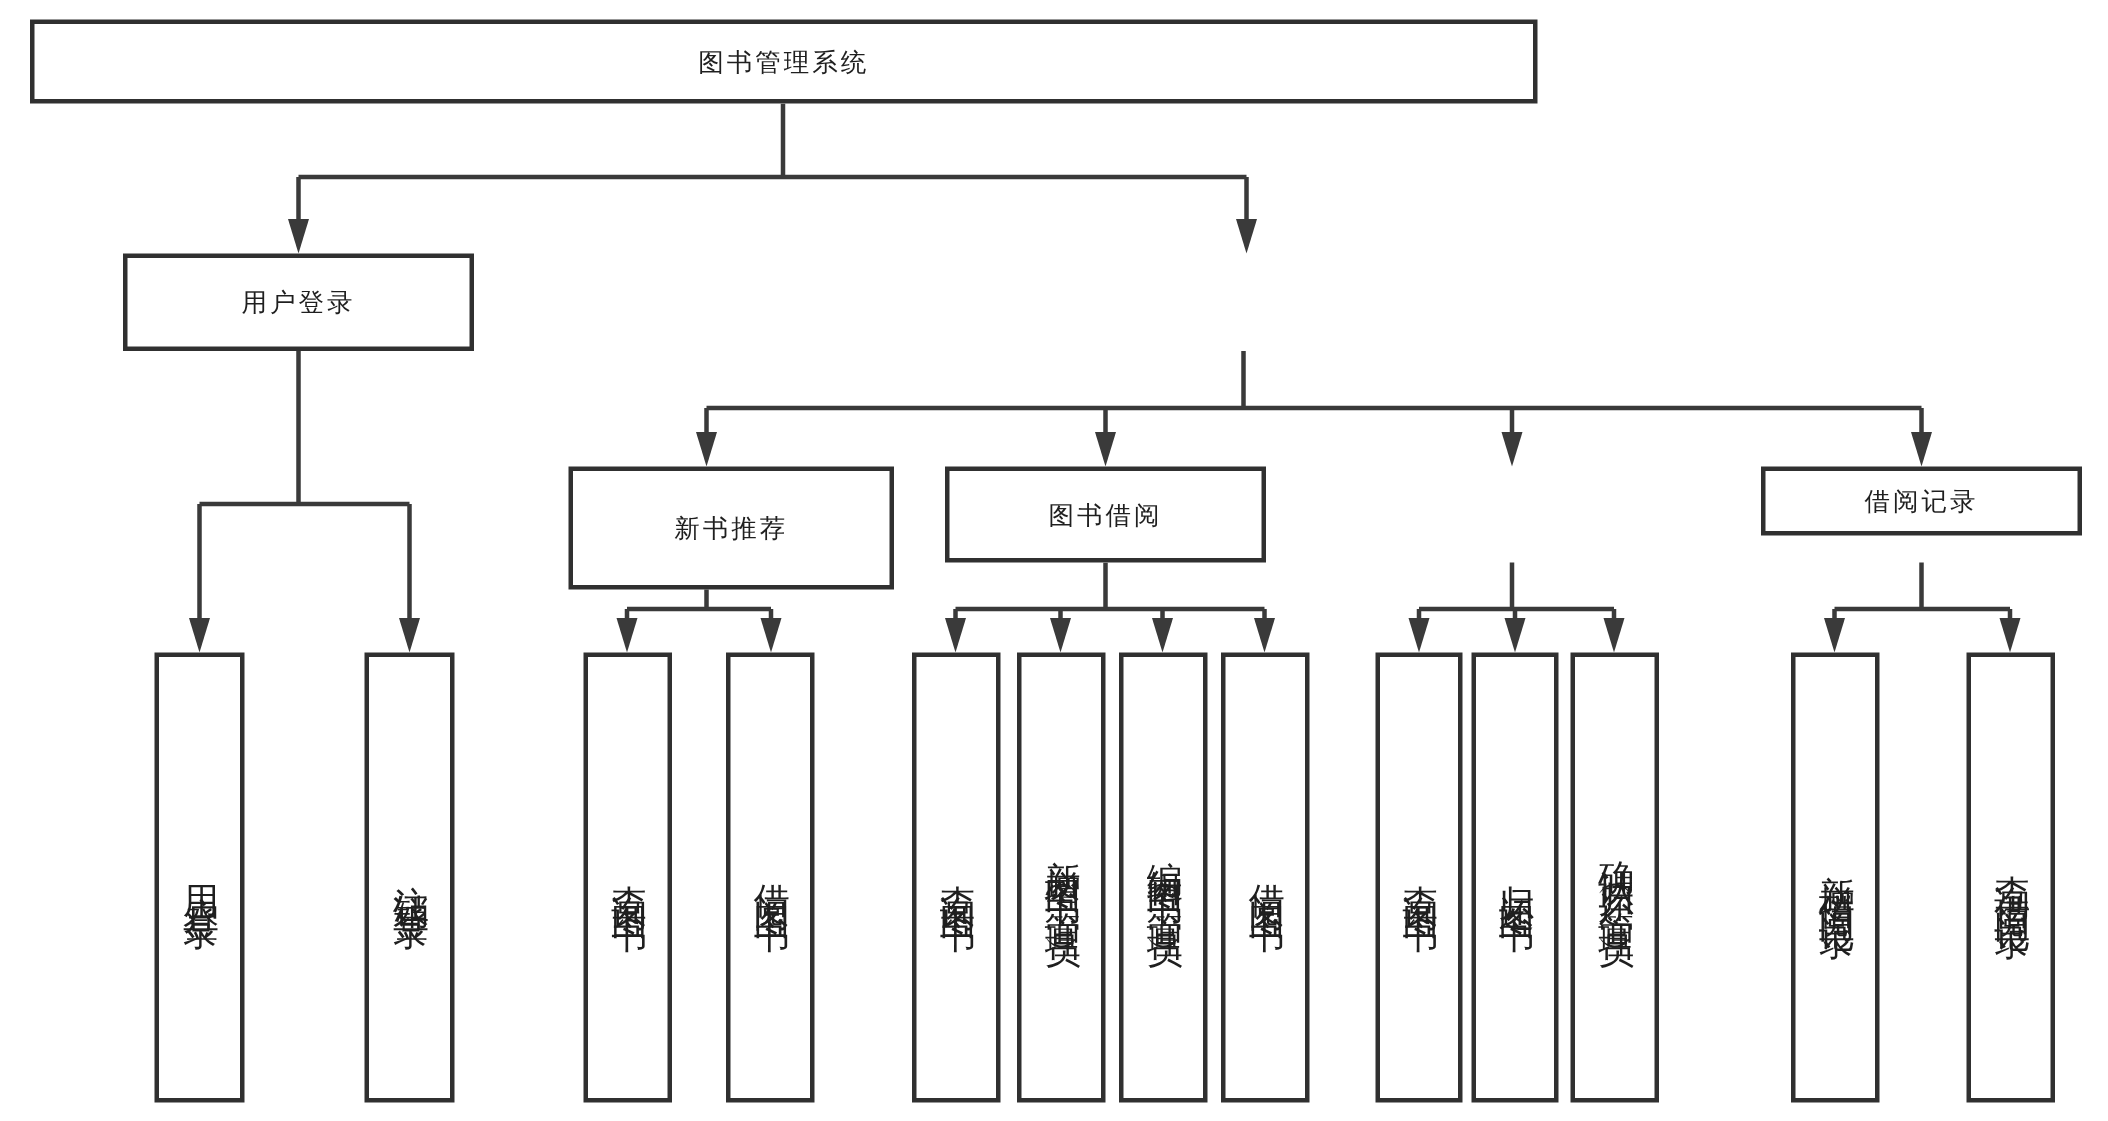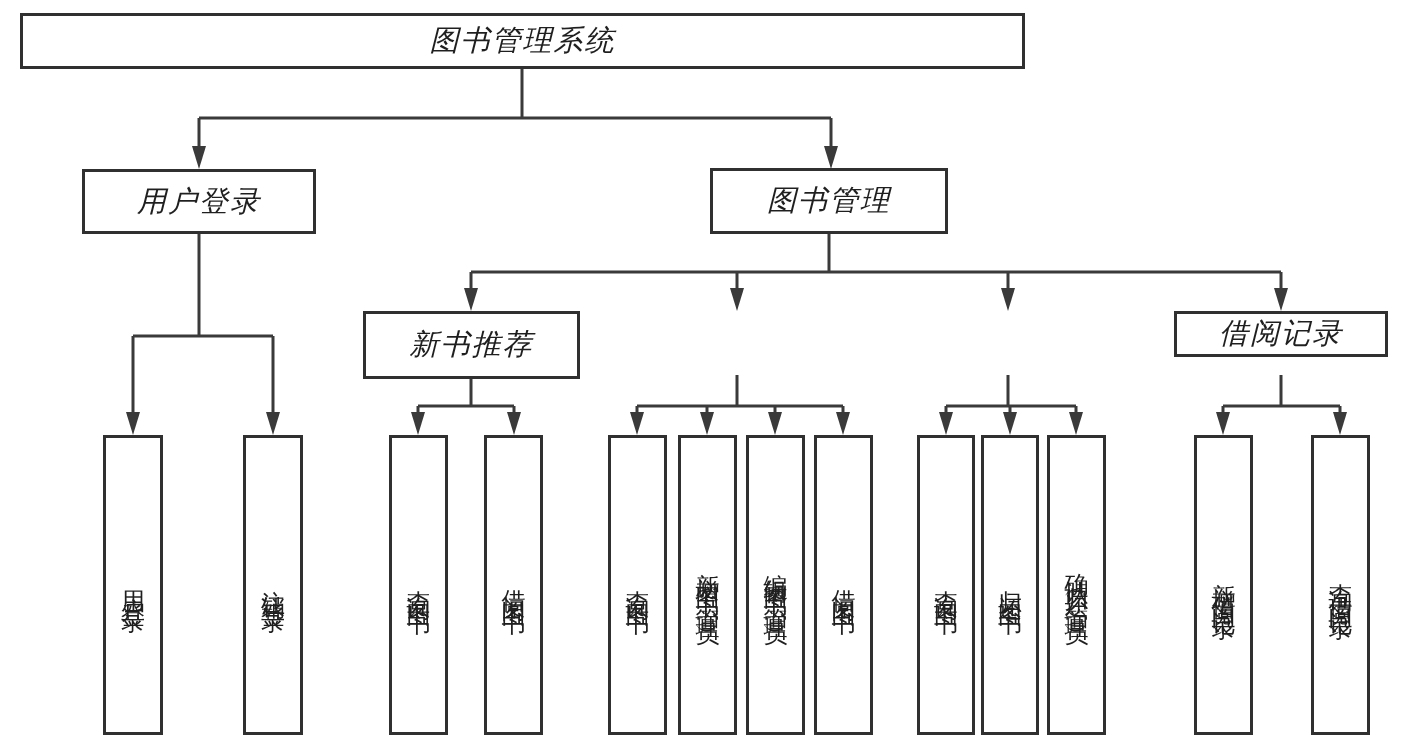--- a/index.html
+++ b/index.html
@@ -41,25 +41,24 @@
   .box {
     position: absolute;
     box-sizing: border-box;
     border: 3px solid var(--border-color);
     background: #ffffff;
     display: flex;
     align-items: center;
     justify-content: center;
   }
   .hbox span {
-    font-size: 29px;
+    font-size: 17px;
     letter-spacing: 2px;
     color: var(--text-color);
     white-space: nowrap;
-    font-style: italic;
   }
   .vbox span {
     writing-mode: vertical-rl;
     text-orientation: mixed;
     font-size: 24px;
     letter-spacing: 7px;
     line-height: 1;
     color: var(--text-color);
   }
   .watermark {
@@ -114,26 +113,26 @@
     <polygon points="1333,412 1347,412 1340,435"></polygon>
   </svg>
 
   <div class="box hbox" style="left:20px; top:13px; width:1005px; height:56px;">
     <span>图书管理系统</span>
   </div>
 
   <div class="box hbox" style="left:82px; top:169px; width:234px; height:65px;">
     <span>用户登录</span>
   </div>
-  <div class="box hbox" style="left:710px; top:168px; width:238px; height:66px;">
-    <span>图书管理</span>
+
+  <div class="box hbox" style="left:379px; top:311px; width:217px; height:82px;">
+    <span>新书推荐</span>
   </div>
-
-  <div class="box hbox" style="left:363px; top:311px; width:217px; height:68px;">
-    <span>新书推荐</span>
+  <div class="box hbox" style="left:630px; top:311px; width:214px; height:64px;">
+    <span>图书借阅</span>
   </div>
   <div class="box hbox" style="left:1174px; top:311px; width:214px; height:46px;">
     <span>借阅记录</span>
   </div>
 
   <div class="box vbox" style="left:103px; top:435px; width:60px; height:300px;">
     <span>用户登录</span>
   </div>
   <div class="box vbox" style="left:243px; top:435px; width:60px; height:300px;">
     <span>注销登录</span>

